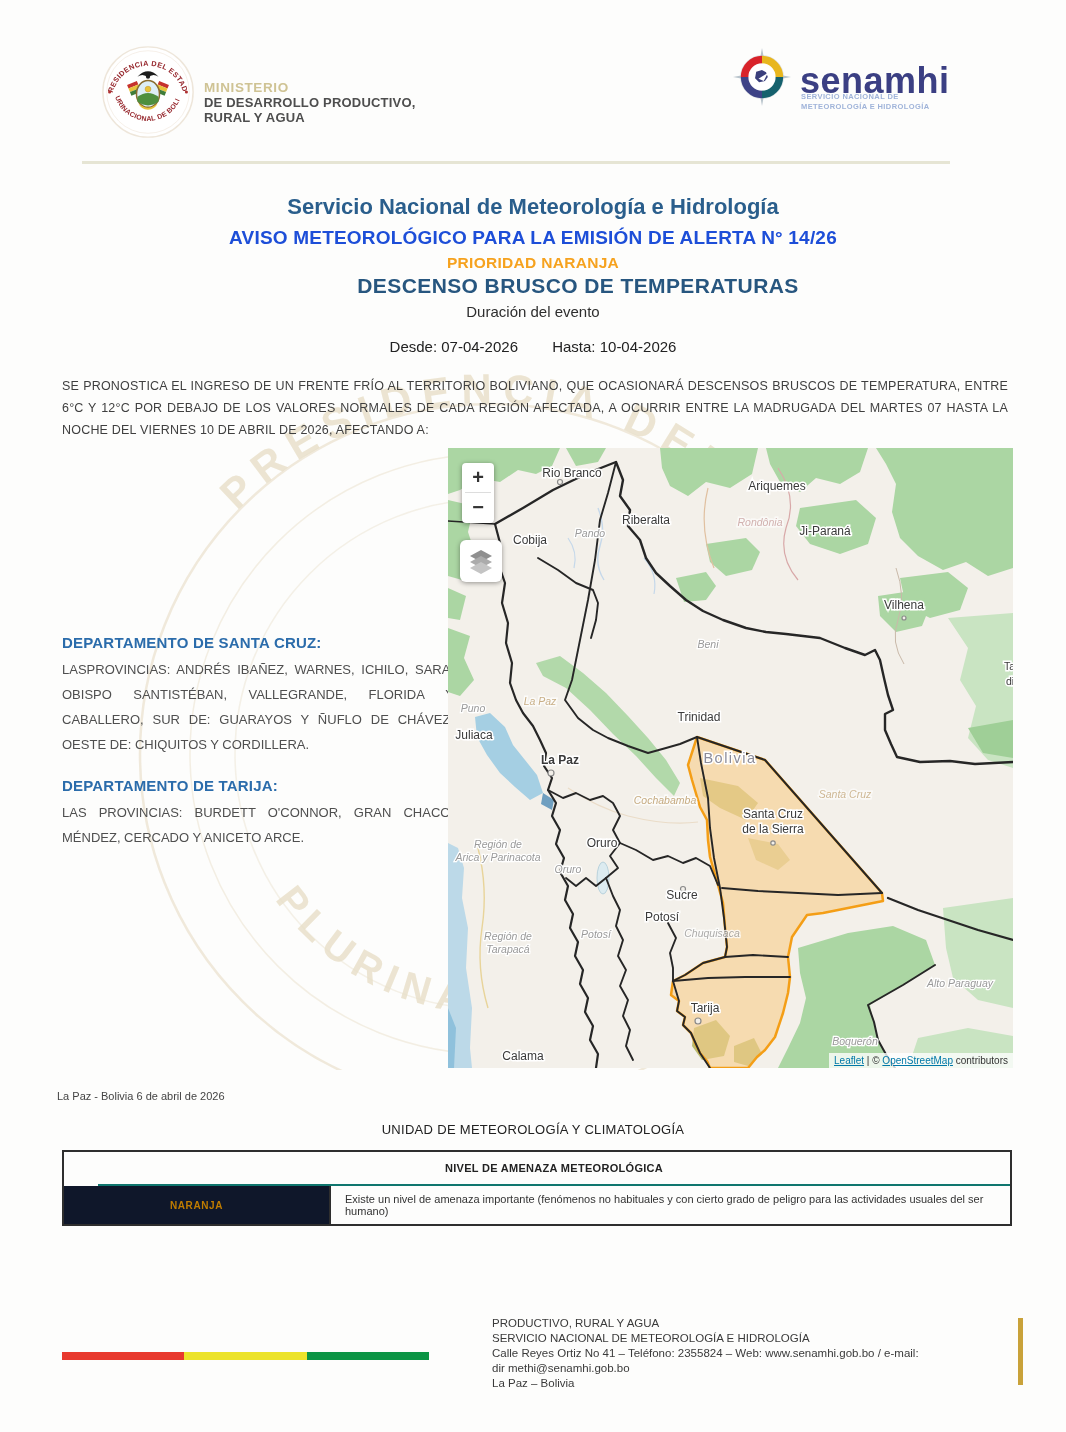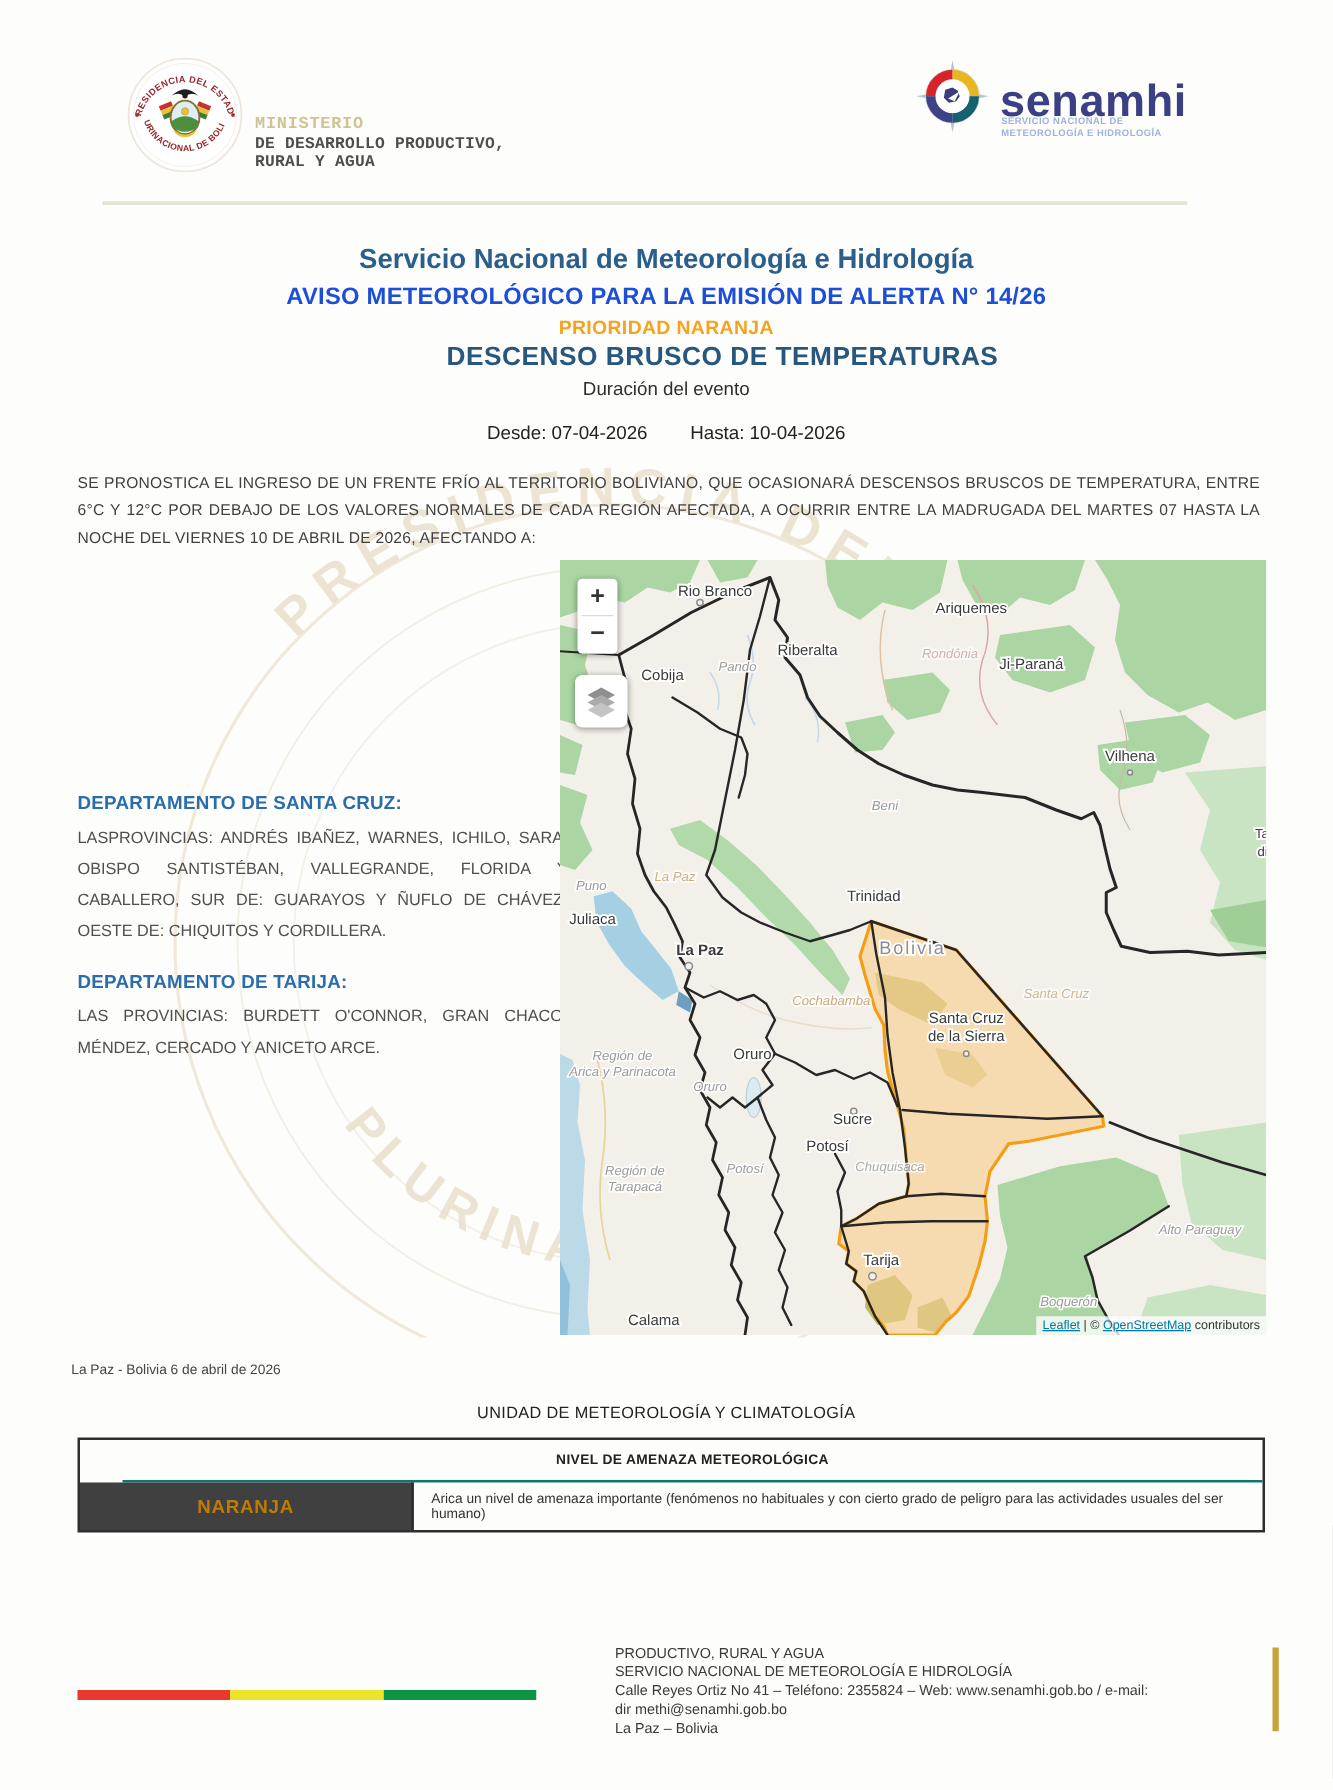--- a/index.html
+++ b/index.html
@@ -1,21 +1,21 @@
 <!DOCTYPE html>
 <html><head>
 <meta charset="utf-8">
 <style>
   html,body{margin:0;padding:0;background:#e8e8e8;}
   .page{position:relative;width:1066px;height:1432px;background:#fdfdfc;margin:0 auto;
         font-family:"Liberation Sans",sans-serif;overflow:hidden;}
   .abs{position:absolute;}
   
   .seal{left:100px;top:44px;width:96px;height:96px;}
-  .ministry{left:204px;top:92px;line-height:15px;font-family:Liberation Mono, monospace;}
+  .ministry{left:204px;top:80px;line-height:15px;}
   .ministry .gold{font-size:13.5px;font-weight:bold;color:#cfc394;letter-spacing:.6px;}
   .ministry .dark{font-size:13px;font-weight:600;color:#4e4e4e;letter-spacing:.2px;}
   .compass{left:733px;top:48px;width:58px;height:58px;}
   .senamhi-word{left:800px;top:60px;font-size:36px;font-weight:bold;color:#3b3f83;letter-spacing:.5px;}
   .senamhi-sub{left:801px;top:92px;font-size:7.5px;font-weight:bold;color:#9fb3d9;line-height:9.5px;letter-spacing:.4px;}
   .hdr-line{left:82px;top:161px;width:868px;height:3px;background:#e6e5d4;}
   
   .t-center{left:0;width:1066px;text-align:center;}
   .t-inst{top:194px;font-size:22px;font-weight:bold;color:#2a5e8c;}
   .t-aviso{top:227px;font-size:19px;font-weight:bold;color:#1d4ed8;letter-spacing:.2px;}
@@ -52,22 +52,22 @@
   .lbl.tan{font-style:italic;fill:#bb9a66;}
   .lbl.state{font-style:italic;fill:#c09090;}
   .lbl.country{fill:#8c8c99;font-size:14.5px;letter-spacing:1.5px;}
   
   .dateline{left:57px;top:1090px;font-size:11px;color:#444;}
   .unit{top:1122px;font-size:13px;color:#222;letter-spacing:.3px;font-weight:500;}
   .threat{left:62px;top:1150px;width:946px;border:2px solid #2e2e2e;}
   .threat .hd{border-bottom:2px solid #0f766e;height:32px;display:flex;align-items:center;justify-content:center;
               font-size:11px;font-weight:bold;color:#222;letter-spacing:.3px;margin-left:34px;}
   .threat .row{display:flex;height:38px;}
-  .threat .cell-level{width:265px;background:#404040;border-right:2px solid #2e2e2e;display:flex;align-items:center;
-              justify-content:center;font-size:15px;font-weight:bold;color:#bf7c00;letter-spacing:.6px;}
+  .threat .cell-level{width:265px;background:#0f172a;border-right:2px solid #2e2e2e;display:flex;align-items:center;
+              justify-content:center;font-size:10px;font-weight:bold;color:#bf7c00;letter-spacing:.6px;}
   .threat .cell-desc{flex:1;display:flex;align-items:center;padding-left:14px;font-size:11px;color:#333;}
   .flagbar{left:62px;top:1352px;width:367px;height:8px;display:flex;}
   .flagbar div{flex:1;}
   .f-red{background:#e8392e;} .f-yel{background:#ece32a;} .f-grn{background:#0b9444;}
   .footer-txt{right:54px;top:1316px;width:520px;text-align:left;font-size:11.5px;color:#3a3a3a;line-height:15px;}
   .goldbar{left:1018px;top:1318px;width:5px;height:67px;background:#c9a23a;}
 </style>
 </head>
 <body>
 
@@ -317,21 +317,21 @@
       <div class="attrib"><a href="#">Leaflet</a><span> | © </span><a href="#">OpenStreetMap</a><span> contributors</span></div>
     </div>
 
     <div class="abs dateline">La Paz - Bolivia 6 de abril de 2026</div>
     <div class="abs t-center unit">UNIDAD DE METEOROLOGÍA Y CLIMATOLOGÍA</div>
 
     <div class="abs threat">
       <div class="hd">NIVEL DE AMENAZA METEOROLÓGICA</div>
       <div class="row">
         <div class="cell-level">NARANJA</div>
-        <div class="cell-desc">Arica un nivel de amenaza importante (fenómenos no habituales y con cierto grado de peligro para las actividades usuales del ser humano)</div>
+        <div class="cell-desc">Existe un nivel de amenaza importante (fenómenos no habituales y con cierto grado de peligro para las actividades usuales del ser humano)</div>
       </div>
     </div>
 
     <div class="abs flagbar">
       <div class="f-red"></div>
       <div class="f-yel"></div>
       <div class="f-grn"></div>
     </div>
 
     <div class="abs footer-txt">

